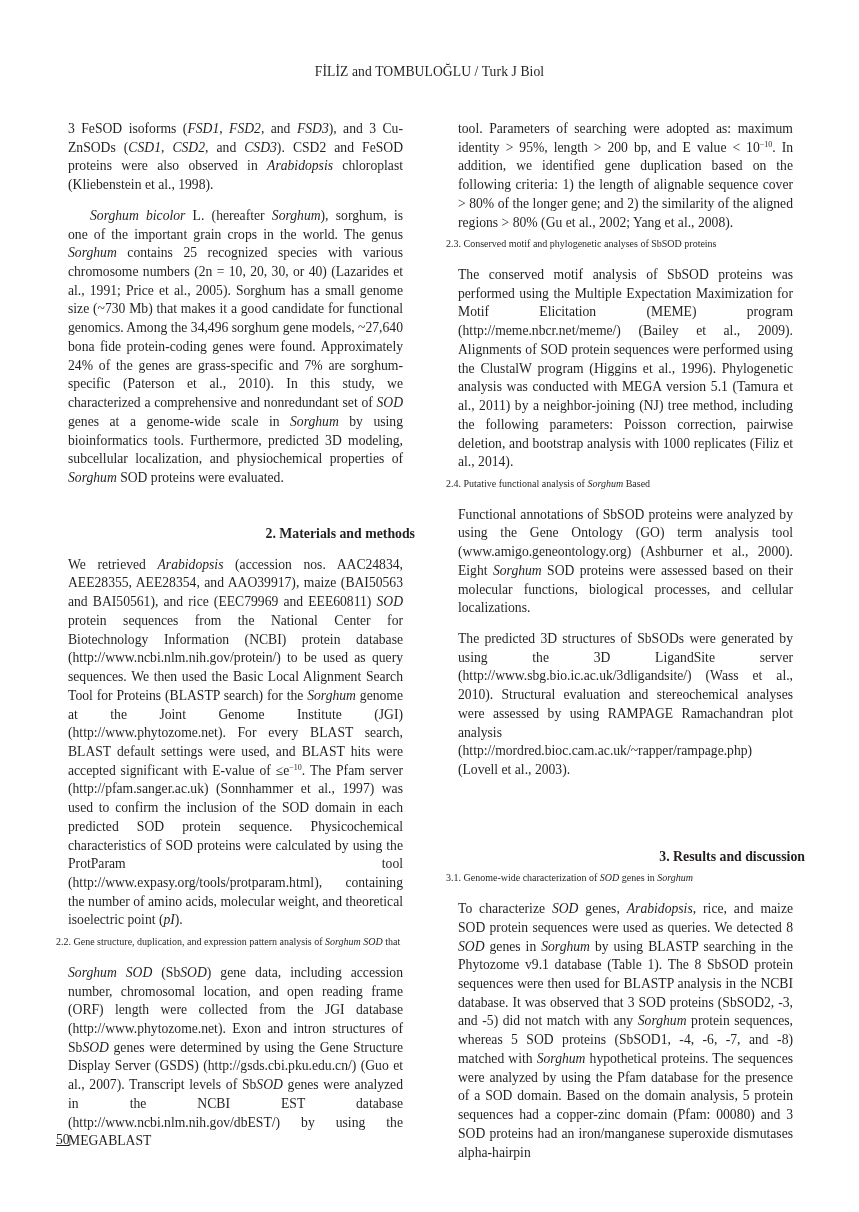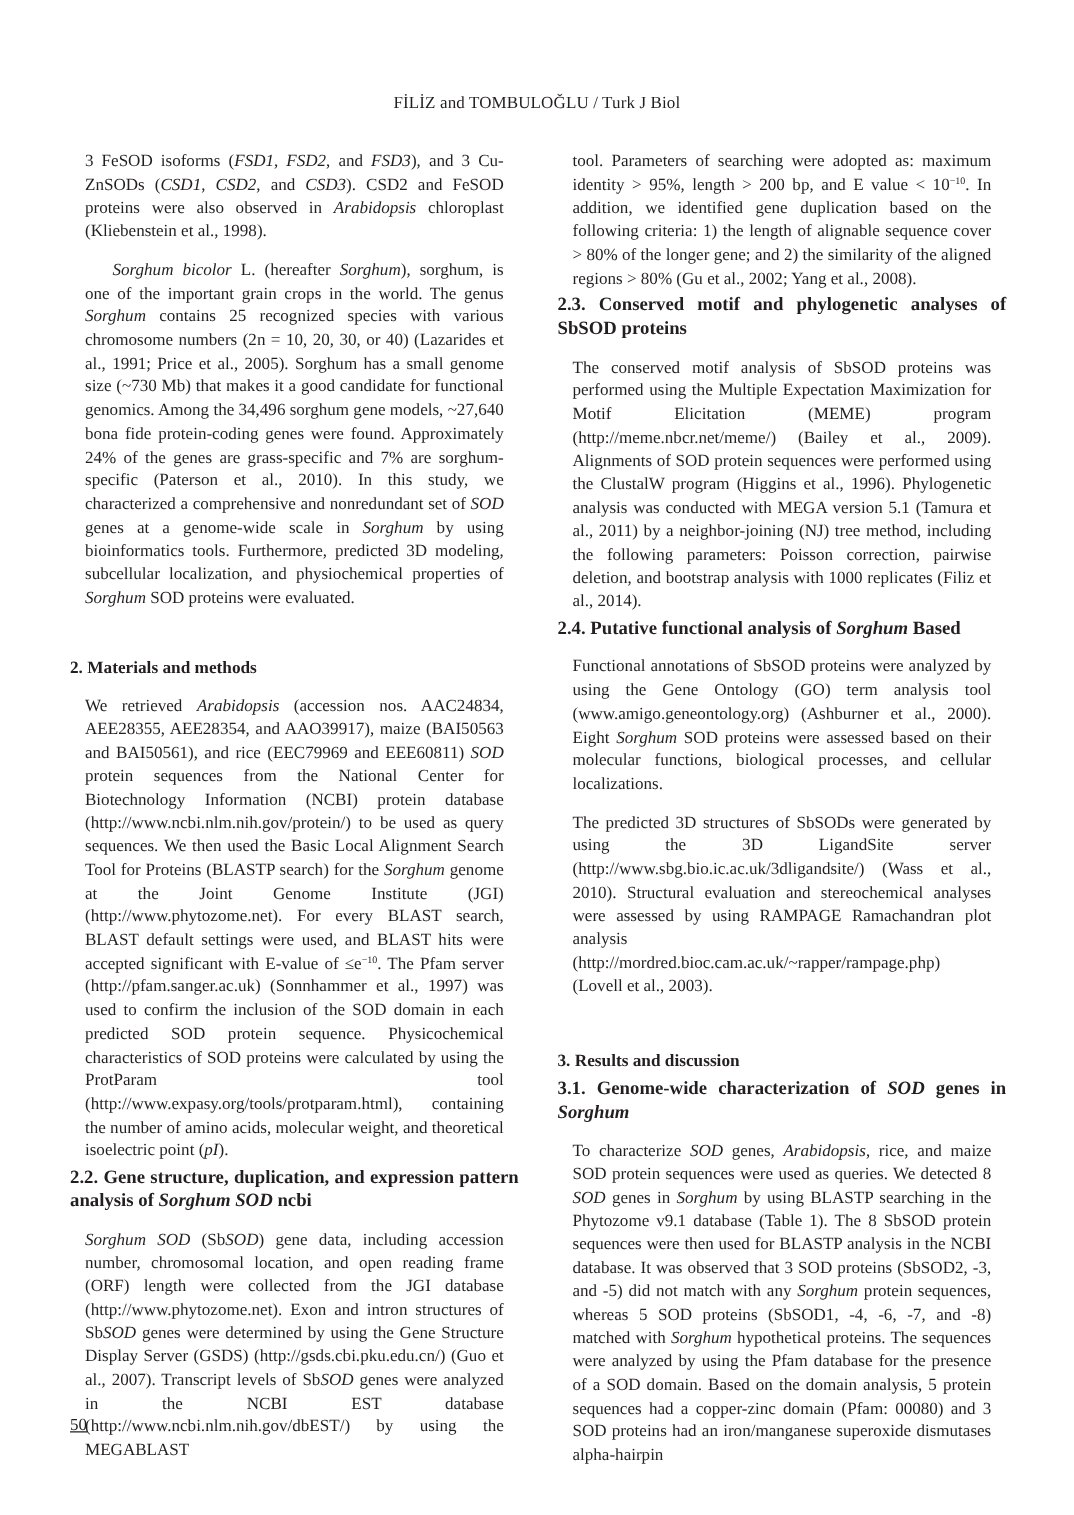--- a/index.html
+++ b/index.html
@@ -3,35 +3,35 @@
 <meta charset="utf-8">
 <style>
   html, body { margin: 0; padding: 0; background: #ffffff; }
   body {
     width: 859px; height: 1212px; position: relative; overflow: hidden;
     font-family: "Liberation Serif", "DejaVu Serif", serif;
     color: #231f20;
   }
   .header {
     position: absolute; top: 64px; left: 0; width: 859px;
-    text-align: center; font-size: 13.6px; letter-spacing: 0.1px; margin-top: 10px;
+    text-align: center; font-size: 13.6px; letter-spacing: 0.1px;
   }
   .col {
     position: absolute; top: 108px; width: 359px;
     font-size: 13.65px; line-height: 18.72px;
   }
   .col.left { left: 56px; }
   .col.right { left: 446px; }
   .p {
     margin: 12px; text-align: justify; hyphens: manual;
   }
   .p.indent { text-indent: 22px; }
   .h1 { font-weight: bold; margin: 0; margin-top: 18.7px; margin-bottom: 3px; font-size: 13.8px; }
-  .h2 { font-weight: bold; margin: 0; margin-top: 3px; text-align: justify; font-size: 15px; }
-  .h1.big { margin-top: 37.4px; }
+  .h2 { font-weight: normal; margin: 0; margin-top: 3px; text-align: justify; font-size: 10px; }
+  .h1.big { margin-top: 37.4px; text-align: right; }
   .gap-after { margin-bottom: 3px; }
   i { font-style: italic; }
   sup { font-size: 8px; vertical-align: 5px; line-height: 0; }
   .pagenum {
     position: absolute; left: 56px; top: 1132px; font-size: 13.6px; text-decoration: underline;
   }
 </style>
 </head>
 <body>
 
@@ -40,35 +40,35 @@
 <div class="col left">
   <p class="p"><span>3 FeSOD isoforms (</span><i>FSD1</i><span>, </span><i>FSD2</i><span>, and </span><i>FSD3</i><span>), and 3 Cu-ZnSODs (</span><i>CSD1</i><span>, </span><i>CSD2</i><span>, and </span><i>CSD3</i><span>). CSD2 and FeSOD proteins were also observed in </span><i>Arabidopsis</i><span> chloroplast (Kliebenstein et al., 1998).</span></p>
 
   <p class="p indent"><i>Sorghum bicolor</i><span> L. (hereafter </span><i>Sorghum</i><span>), sorghum, is one of the important grain crops in the world. The genus </span><i>Sorghum</i><span> contains 25 recognized species with various chromosome numbers (2n = 10, 20, 30, or 40) (Lazarides et al., 1991; Price et al., 2005). Sorghum has a small genome size (~730 Mb) that makes it a good candidate for functional genomics. Among the 34,496 sorghum gene models, ~27,640 bona fide protein-coding genes were found. Approximately 24% of the genes are grass-specific and 7% are sorghum-specific (Paterson et al., 2010). In this study, we characterized a comprehensive and nonredundant set of </span><i>SOD</i><span> genes at a genome-wide scale in </span><i>Sorghum</i><span> by using bioinformatics tools. Furthermore, predicted 3D modeling, subcellular localization, and physiochemical properties of </span><i>Sorghum</i><span> SOD proteins were evaluated.</span></p>
 
   <h2 class="h1 big">2. Materials and methods</h2>
 
 
   <p class="p gap-after"><span>We retrieved </span><i>Arabidopsis</i><span> (accession nos. AAC24834, AEE28355, AEE28354, and AAO39917), maize (BAI50563 and BAI50561), and rice (EEC79969 and EEE60811) </span><i>SOD</i><span> protein sequences from the National Center for Biotechnology Information (NCBI) protein database (http://www.ncbi.nlm.nih.gov/protein/) to be used as query sequences. We then used the Basic Local Alignment Search Tool for Proteins (BLASTP search) for the </span><i>Sorghum</i><span> genome at the Joint Genome Institute (JGI) (http://www.phytozome.net). For every BLAST search, BLAST default settings were used, and BLAST hits were accepted significant with E-value of ≤e</span><sup>−10</sup><span>. The Pfam server (http://pfam.sanger.ac.uk) (Sonnhammer et al., 1997) was used to confirm the inclusion of the SOD domain in each predicted SOD protein sequence. Physicochemical characteristics of SOD proteins were calculated by using the ProtParam tool (http://www.expasy.org/tools/protparam.html), containing the number of amino acids, molecular weight, and theoretical isoelectric point (</span><i>pI</i><span>).</span></p>
 
-  <h3 class="h2"><span>2.2. Gene structure, duplication, and expression pattern analysis of </span><i>Sorghum SOD</i><span> ncbi</span></h3>
+  <h3 class="h2"><span>2.2. Gene structure, duplication, and expression pattern analysis of </span><i>Sorghum SOD</i><span> that</span></h3>
 
   <p class="p"><i>Sorghum SOD</i><span> (Sb</span><i>SOD</i><span>) gene data, including accession number, chromosomal location, and open reading frame (ORF) length were collected from the JGI database (http://www.phytozome.net). Exon and intron structures of Sb</span><i>SOD</i><span> genes were determined by using the Gene Structure Display Server (GSDS) (http://gsds.cbi.pku.edu.cn/) (Guo et al., 2007). Transcript levels of Sb</span><i>SOD</i><span> genes were analyzed in the NCBI EST database (http://www.ncbi.nlm.nih.gov/dbEST/) by using the MEGABLAST</span></p>
 </div>
 
 <div class="col right">
   <p class="p gap-after"><span>tool. Parameters of searching were adopted as: maximum identity &gt; 95%, length &gt; 200 bp, and E value &lt; 10</span><sup>−10</sup><span>. In addition, we identified gene duplication based on the following criteria: 1) the length of alignable sequence cover &gt; 80% of the longer gene; and 2) the similarity of the aligned regions &gt; 80% (Gu et al., 2002; Yang et al., 2008).</span></p>
 
   <h3 class="h2">2.3. Conserved motif and phylogenetic analyses of SbSOD proteins</h3>
   <p class="p gap-after">The conserved motif analysis of SbSOD proteins was performed using the Multiple Expectation Maximization for Motif Elicitation (MEME) program (http://meme.nbcr.net/meme/) (Bailey et al., 2009). Alignments of SOD protein sequences were performed using the ClustalW program (Higgins et al., 1996). Phylogenetic analysis was conducted with MEGA version 5.1 (Tamura et al., 2011) by a neighbor-joining (NJ) tree method, including the following parameters: Poisson correction, pairwise deletion, and bootstrap analysis with 1000 replicates (Filiz et al., 2014).</p>
 
   <h3 class="h2"><span>2.4. Putative functional analysis of </span><i>Sorghum</i><span> Based</span></h3>
   <p class="p gap-after"><span>Functional annotations of SbSOD proteins were analyzed by using the Gene Ontology (GO) term analysis tool (www.amigo.geneontology.org) (Ashburner et al., 2000). Eight </span><i>Sorghum</i><span> SOD proteins were assessed based on their molecular functions, biological processes, and cellular localizations.</span></p>
 
   <p class="p">The predicted 3D structures of SbSODs were generated by using the 3D LigandSite server (http://www.sbg.bio.ic.ac.uk/3dligandsite/) (Wass et al., 2010). Structural evaluation and stereochemical analyses were assessed by using RAMPAGE Ramachandran plot analysis (http://mordred.bioc.cam.ac.uk/~rapper/rampage.php) (Lovell et al., 2003).</p>
 
-  <h2 class="h1 big" style="margin-top:42px;">3. Results and discussion</h2>
+  <h2 class="h1 big" style="margin-top:68px;">3. Results and discussion</h2>
 
   <h3 class="h2"><span>3.1. Genome-wide characterization of </span><i>SOD</i><span> genes in </span><i>Sorghum</i></h3>
   <p class="p"><span>To characterize </span><i>SOD</i><span> genes, </span><i>Arabidopsis</i><span>, rice, and maize SOD protein sequences were used as queries. We detected 8 </span><i>SOD</i><span> genes in </span><i>Sorghum</i><span> by using BLASTP searching in the Phytozome v9.1 database (Table 1). The 8 SbSOD protein sequences were then used for BLASTP analysis in the NCBI database. It was observed that 3 SOD proteins (SbSOD2, -3, and -5) did not match with any </span><i>Sorghum</i><span> protein sequences, whereas 5 SOD proteins (SbSOD1, -4, -6, -7, and -8) matched with </span><i>Sorghum</i><span> hypothetical proteins. The sequences were analyzed by using the Pfam database for the presence of a SOD domain. Based on the domain analysis, 5 protein sequences had a copper-zinc domain (Pfam: 00080) and 3 SOD proteins had an iron/manganese superoxide dismutases alpha-hairpin</span></p>
 </div>
 
 <div class="pagenum">50</div>
 
 </body></html>

